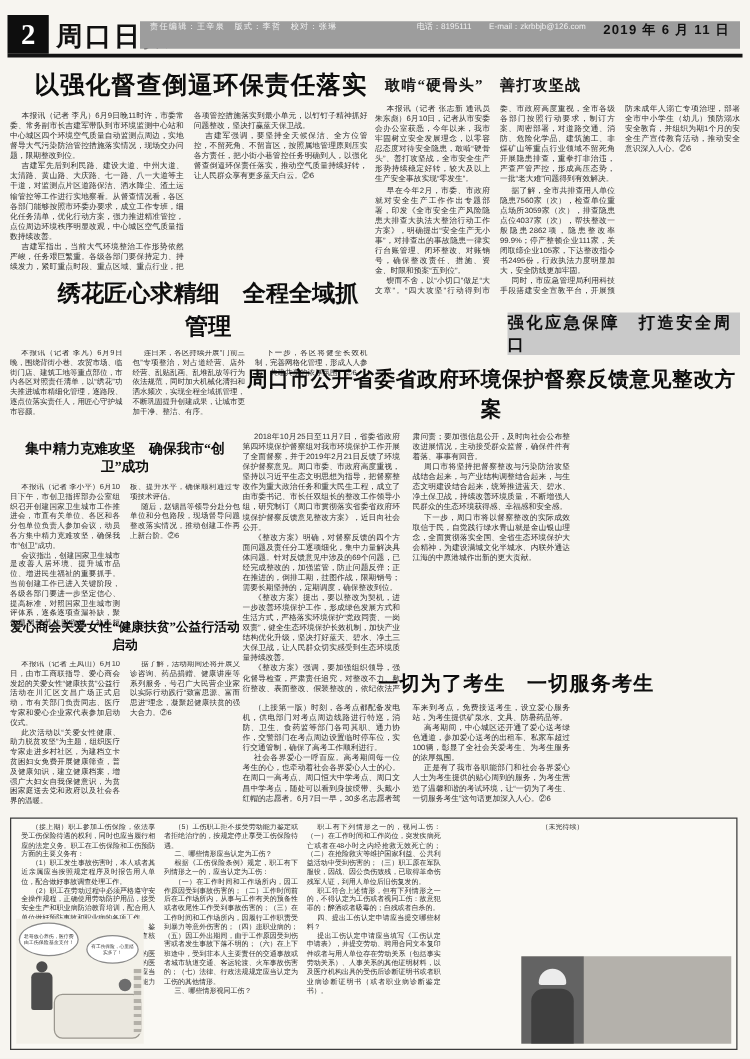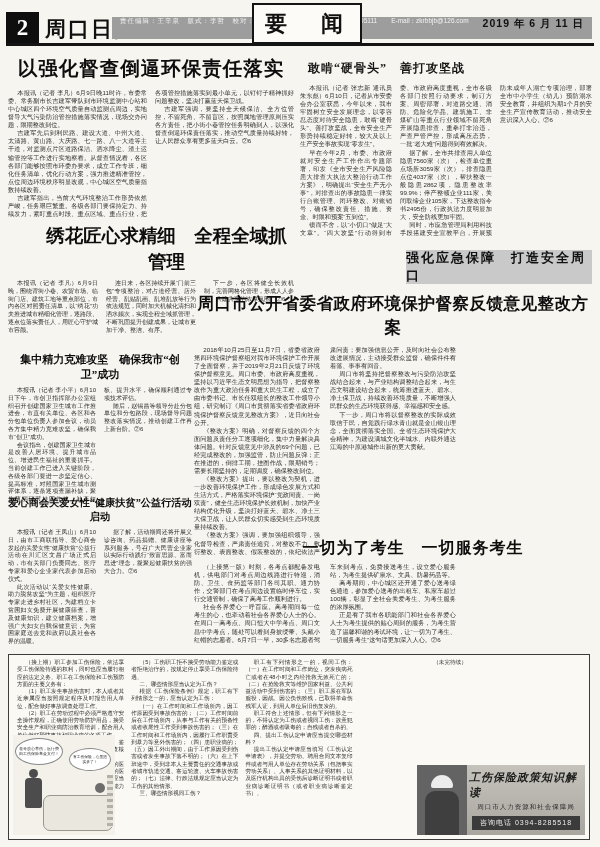--- a/index.html
+++ b/index.html
@@ -16,21 +16,21 @@
   .graybar .date{font-size:10.5px;font-weight:bold;color:#111;letter-spacing:1px;}
   .section-box{position:absolute;left:252px;top:3px;width:106px;height:37px;background:#fcfbf7;border:2px solid #141414;display:flex;align-items:center;justify-content:center;font-family:"Liberation Serif",serif;font-size:22px;font-weight:bold;letter-spacing:6px;color:#101010;}
   .header-rule{position:absolute;left:6px;top:43px;width:588px;height:3px;background:#141414;}
   
   .art{position:absolute;}
   .hl{font-family:"Liberation Serif",serif;font-weight:bold;color:#0d0d0d;text-align:center;margin:0;}
   .kicker{font-family:"Liberation Serif",serif;font-weight:bold;color:#161616;margin:5px 0 0 8px;font-size:12px;line-height:16px;letter-spacing:1px;text-align:left;}
   .art-body{text-align:justify;color:#2e2e2e;overflow:hidden;column-fill:auto;column-gap:8px;}
   .art-body p{margin:0;text-indent:1.5em;}
   .a-huanbao{left:8px;top:55px;width:286px;}
-  .a-huanbao .hl{font-size:19.5px;line-height:28px;letter-spacing:1px;}
+  .a-huanbao .hl{font-size:19.5px;line-height:28px;letter-spacing:1px;text-align:right;}
   .a-huanbao .art-body{margin-top:6px;height:136px;column-count:2;font-size:6.2px;line-height:1.3;}
   .a-xiuhua{left:8px;top:223px;width:286px;}
   .a-xiuhua .hl{font-size:18.5px;line-height:26px;margin-left:31px;}
   .a-xiuhua .art-body{margin-top:5px;height:66px;column-count:3;font-size:6px;line-height:1.3;}
   .a-chuangwei{left:8px;top:352px;width:184px;}
   .a-chuangwei .hl{font-size:11px;line-height:15px;}
   .a-chuangwei .art-body{margin-top:5px;height:124px;column-count:2;font-size:6px;line-height:1.3;}
   .a-aixin{left:8px;top:496px;width:184px;}
   .a-aixin .hl{font-size:10.2px;line-height:14px;}
   .a-aixin .art-body{margin-top:5px;height:130px;column-count:2;font-size:6px;line-height:1.3;}
@@ -76,23 +76,20 @@
   <div class="pagenum-box">
     <span>2</span>
   </div>
   <div class="masthead">周口日报</div>
   <div class="graybar">
     <span class="edit">责任编辑：王辛泉　版式：李哲　校对：张琳</span>
     <span class="spacer"></span>
     <span class="tel">电话：8195111</span>
     <span class="mail">E-mail：zkrbbjb@126.com</span>
     <span class="date">2019 年 6 月 11 日</span>
-  </div>
-  <div class="section-box">
-    <span>要　闻</span>
   </div>
   <div class="header-rule"></div>
 
   <div class="art a-huanbao">
     <h2 class="hl">以强化督查倒逼环保责任落实</h2>
     <div class="art-body">
         <p>本报讯（记者 李凡）6月9日晚11时许，市委常委、常务副市长吉建军带队到市环境监测中心站和中心城区四个环境空气质量自动监测点周边，实地督导大气污染防治管控措施落实情况，现场交办问题，限期整改到位。</p>
         <p>吉建军先后到利民路、建设大道、中州大道、太清路、黄山路、大庆路、七一路、八一大道等主干道，对监测点片区道路保洁、洒水降尘、渣土运输管控等工作进行实地察看。从督查情况看，各区各部门能够按照市环委办要求，成立工作专班，细化任务清单，优化行动方案，强力推进精准管控，点位周边环境秩序明显改观，中心城区空气质量指数持续改善。</p>
         <p>吉建军指出，当前大气环境整治工作形势依然严峻，任务艰巨繁重。各级各部门要保持定力、持续发力，紧盯重点时段、重点区域、重点行业，把各项管控措施落实到最小单元，以钉钉子精神抓好问题整改，坚决打赢蓝天保卫战。</p>
         <p>吉建军强调，要坚持全天候保洁、全方位管控，不留死角、不留盲区，按照属地管理原则压实各方责任，把小街小巷管控任务明确到人，以强化督查倒逼环保责任落实，推动空气质量持续好转，让人民群众享有更多蓝天白云。②6</p>
@@ -187,21 +184,16 @@
       <div class="patient-head"></div>
       <div class="bed"></div>
       <div class="headboard"></div>
     </div>
 
     <div class="promo">
       <div class="promo-photo">
         <div class="helmet"></div>
         <div class="worker-body"></div>
       </div>
-      <div class="promo-right">
-        <div class="promo-slogan">工伤保险政策知识解读</div>
-        <div class="promo-agency">周口市人力资源和社会保障局</div>
-        <div class="promo-hotline">咨询电话 0394-8285518</div>
-      </div>
     </div>
   </div>
 
 </div>
 
 </body></html>

